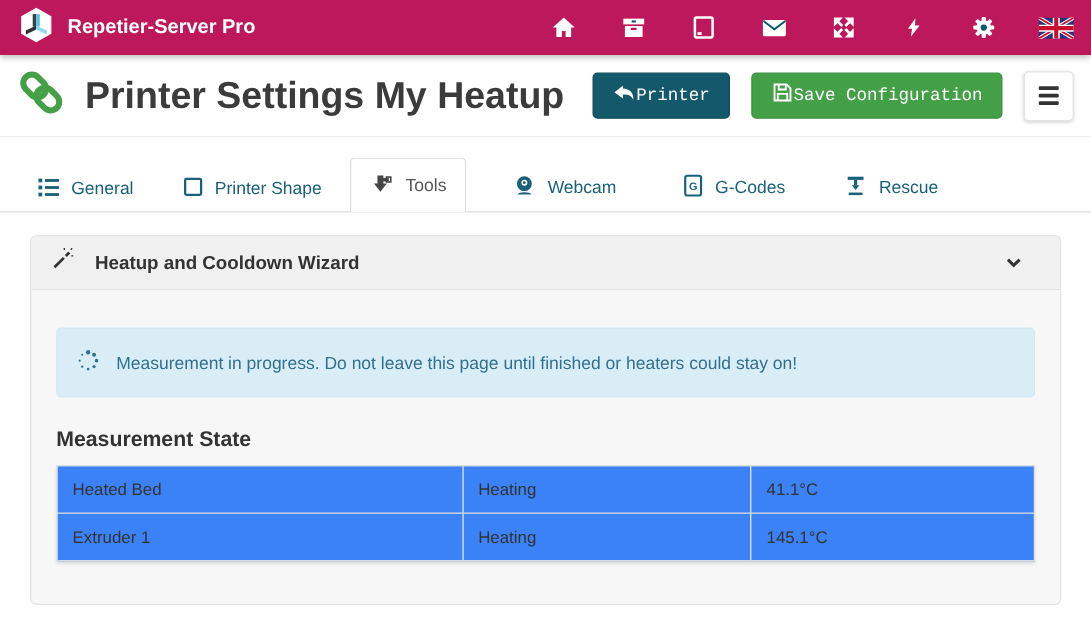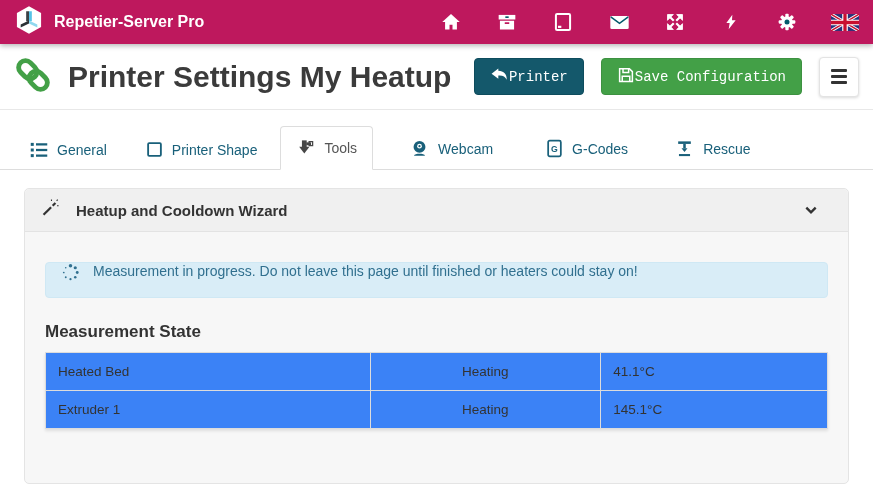--- a/index.html
+++ b/index.html
@@ -53,31 +53,31 @@
     border:1px solid #e4e4e4; border-radius:5px; }
   .card-header { display:flex; align-items:center; height:43px; padding:0 15px;
     background:#f0f0f0; border-bottom:1px solid #e3e3e3;
     border-radius:5px 5px 0 0; cursor:pointer;justify-content:flex-end; }
   .card-title { font-size:15px; font-weight:bold; color:#333; margin-left:17px; }
   .chevron { margin-left:auto; margin-right:14px; display:flex; }
   .card-body { padding:30px 20px 0; }
 
   
   .alert { background:#D9EDF7; border:1px solid #cfe8f4; color:#31708F;
-    border-radius:4px; height:36px; display:flex; 
+    border-radius:4px; height:56px; display:flex; align-items:center;
     gap:13px; padding:0 15px; font-size:14px; }
 
   .section-heading { font-size:17px; font-weight:bold; color:#333;
     margin:24px 0 10px 0; }
 
   table.meas { width:100%; border-collapse:collapse;
     box-shadow:0 2px 3px rgba(0,0,0,.10); }
   table.meas td { border:1px solid #dcdcdc; background:#3b82f6;
     height:38px; padding:0 12px; font-size:13.5px; color:#333; }
-  td.c1 { width:41.5%; } td.c2 { width:29.5%;text-align:center; } td.c3 { width:29%; }
+  td.c1 { width:41.5%; } td.c2 { width:29.5%; } td.c3 { width:29%; }
 </style>
 </head>
 <body>
 
 <div class="navbar">
   <div class="brand">
     <span>
       <svg width="30" height="30" viewBox="0 0 36 36">
         <polygon points="18,1.5 32.5,9.5 32.5,26.5 18,34.5 3.5,26.5 3.5,9.5" fill="#ffffff"></polygon>
         <rect x="14.6" y="7.5" width="3.4" height="12" fill="#3a4045"></rect>

